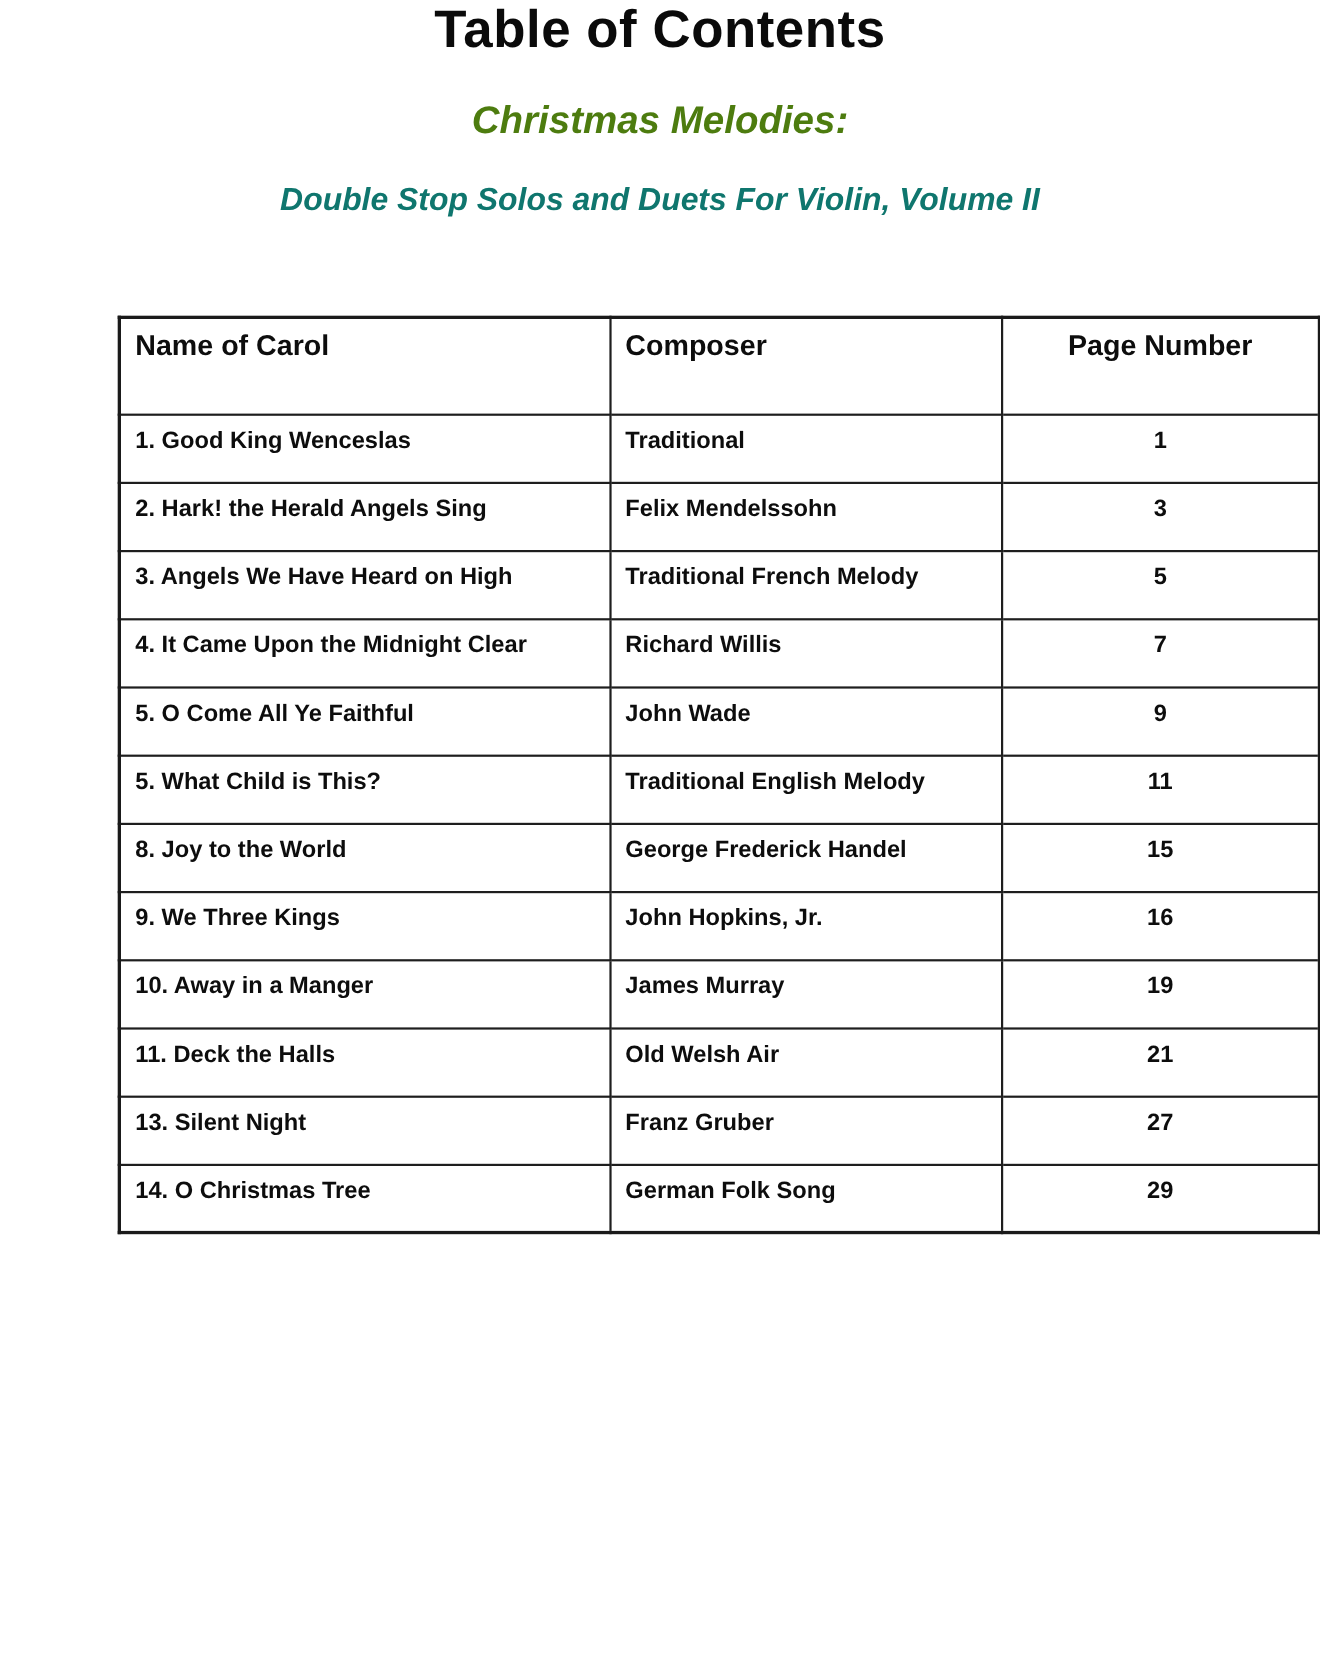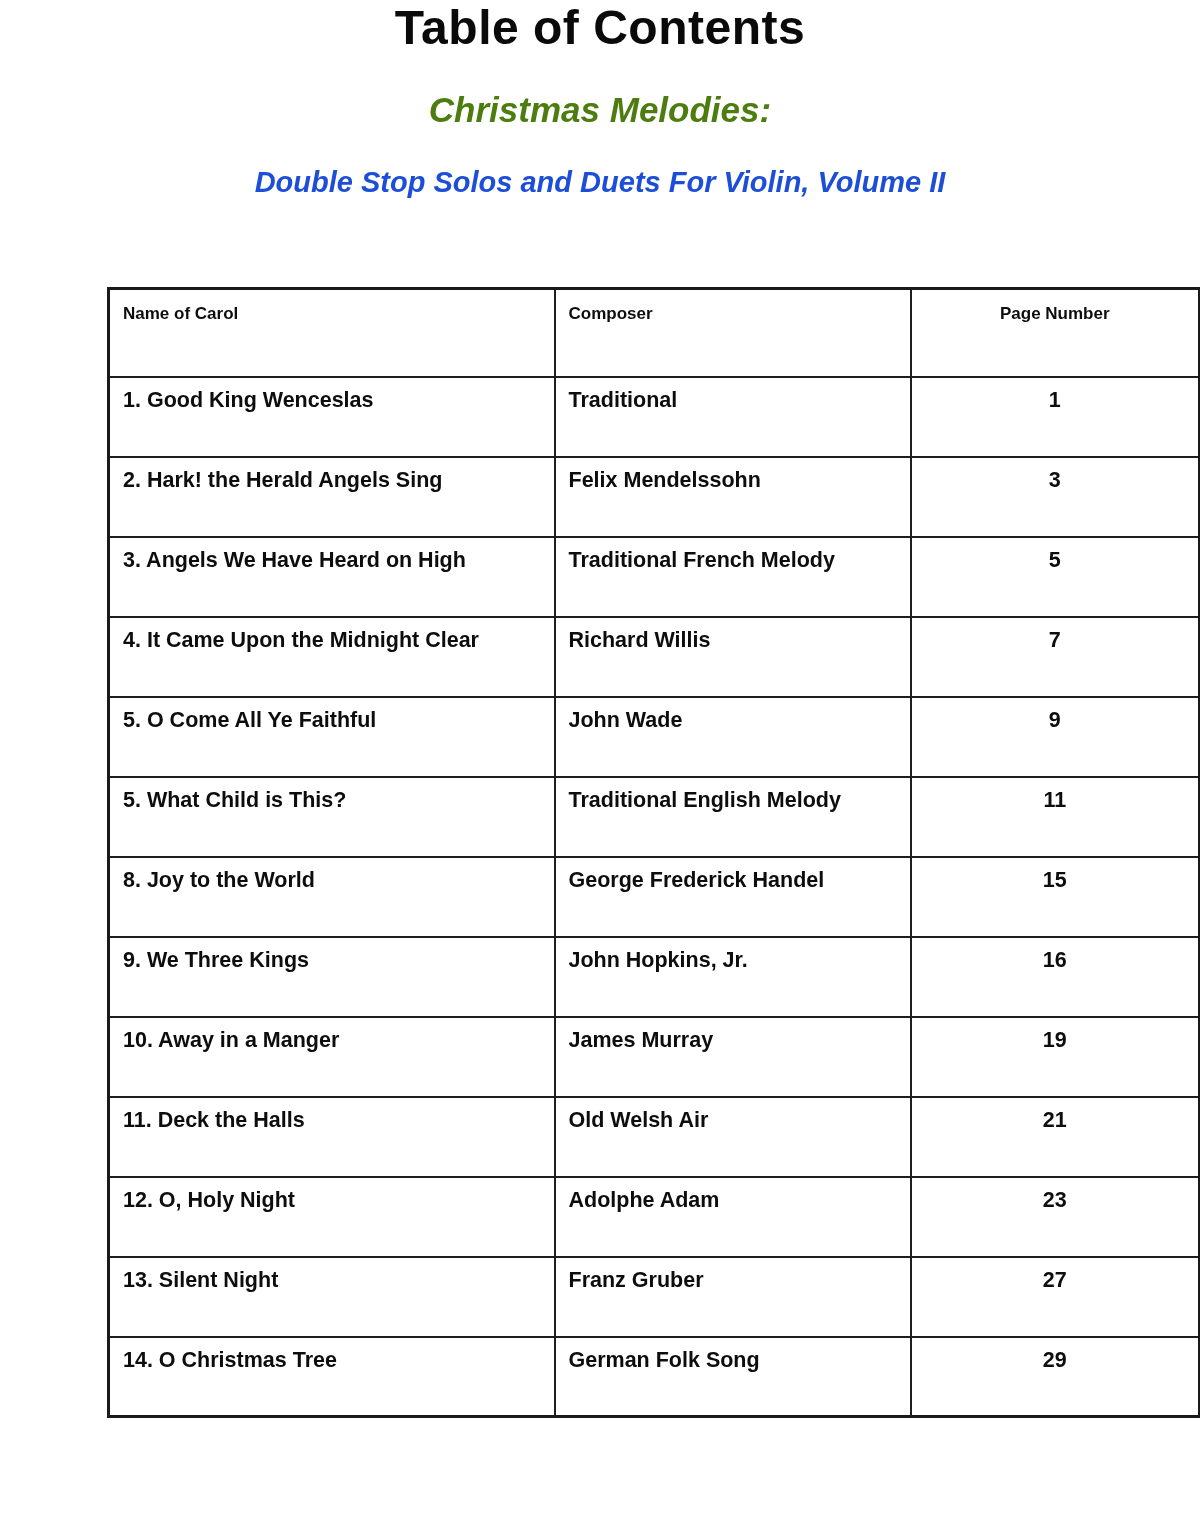--- a/index.html
+++ b/index.html
@@ -47,43 +47,43 @@
   .contents-table th,
   .contents-table td {
     border: 2px solid #1e1e1e;
     vertical-align: top;
     padding: 9px 13px 0 13px;
     font-weight: bold;
     color: #0d0d0d;
     text-align: left;
   }
   .contents-table tr.header-row { height: 88px; }
-  .contents-table tr.data-row   { height: 80px; }
+  .contents-table tr.data-row   { height: 62px; }
   .contents-table th {
-    font-size: 17px;
+    font-size: 26px;
     line-height: 30px;
   }
   .contents-table td {
     font-size: 21.5px;
     line-height: 26px;
   }
   .contents-table th.page-col,
   .contents-table td.page-col {
     text-align: center;
     margin-top: 14px;
   }
 </style>
 </head>
 <body>
 
 <h1 class="page-title">Table of Contents</h1>
 
 <div class="subtitle-1" style="color: #4d7c0f;">Christmas Melodies:</div>
 
-<div class="subtitle-2" style="color: #1d4ed8;">Double Stop Solos and Duets For Violin, Volume II</div>
+<div class="subtitle-2" style="color: #0f766e;">Double Stop Solos and Duets For Violin, Volume II</div>
 
 <table class="contents-table">
   <colgroup>
     <col class="col-carol">
     <col class="col-composer">
     <col class="col-page">
   </colgroup>
   <thead>
     <tr class="header-row">
       <th>Name of Carol</th>
@@ -136,25 +136,20 @@
       <td>10. Away in a Manger</td>
       <td>James Murray</td>
       <td class="page-col">19</td>
     </tr>
     <tr class="data-row">
       <td>11. Deck the Halls</td>
       <td>Old Welsh Air</td>
       <td class="page-col">21</td>
     </tr>
     <tr class="data-row">
-      <td>12. O, Holy Night</td>
-      <td>Adolphe Adam</td>
-      <td class="page-col">23</td>
-    </tr>
-    <tr class="data-row">
       <td>13. Silent Night</td>
       <td>Franz Gruber</td>
       <td class="page-col">27</td>
     </tr>
     <tr class="data-row">
       <td>14. O Christmas Tree</td>
       <td>German Folk Song</td>
       <td class="page-col">29</td>
     </tr>
   </tbody>

